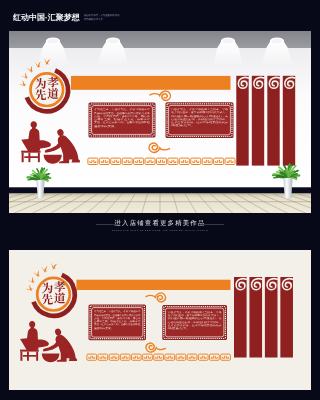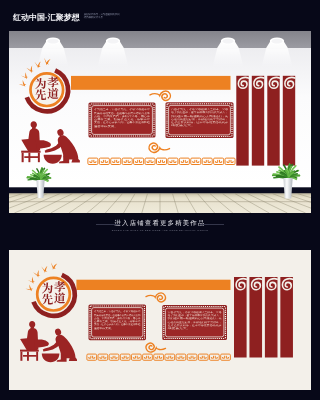--- a/index.html
+++ b/index.html
@@ -1,20 +1,20 @@
 <!DOCTYPE html>
 <html><head>
 <meta charset="utf-8">
 <style>
 html,body{margin:0;padding:0;}
 body{width:320px;height:400px;background:#070818;font-family:"Liberation Sans","DejaVu Sans",sans-serif;overflow:hidden;}
 .stage{position:relative;width:320px;height:400px;background:#070818;}
 svg{display:block;}
 text{font-family:"Liberation Sans","DejaVu Sans",sans-serif;}
-.brandrow{position:absolute;left:13px;top:13px;display:flex;align-items:flex-start;}
+.brandrow{position:absolute;left:13px;top:13px;display:flex;align-items:center;}
 .brand-logo{font-size:8px;color:#f4f4f8;letter-spacing:0;font-weight:bold;line-height:10px;white-space:nowrap;}
 .brand-sub{margin-left:4px;margin-bottom:1px;}
 .brand-sub div{font-size:2.4px;color:#9196ac;line-height:3.3px;white-space:nowrap;}
 .mockup{position:absolute;left:9px;top:31px;width:302px;height:182px;overflow:hidden;}
 .flat{position:absolute;left:9px;top:250px;width:302px;height:140px;overflow:hidden;}
 .ribbon{position:absolute;left:0;top:219px;width:320px;text-align:center;}
 .ribbon .cn{font-size:6.4px;color:#e9e9ef;letter-spacing:1.2px;line-height:8px;}
 .ribbon .en{font-size:2.4px;color:#767889;letter-spacing:.42px;line-height:4px;margin-top:1.5px;}
 .rl{position:absolute;top:224px;height:1px;width:24px;background:#34364a;}
 .rl.l{left:96px;} .rl.r{right:96px;}

